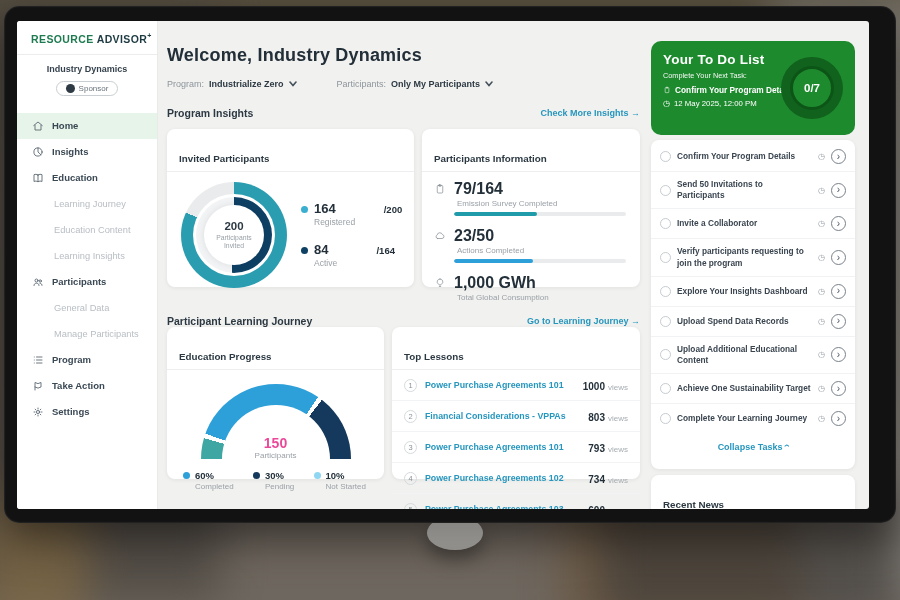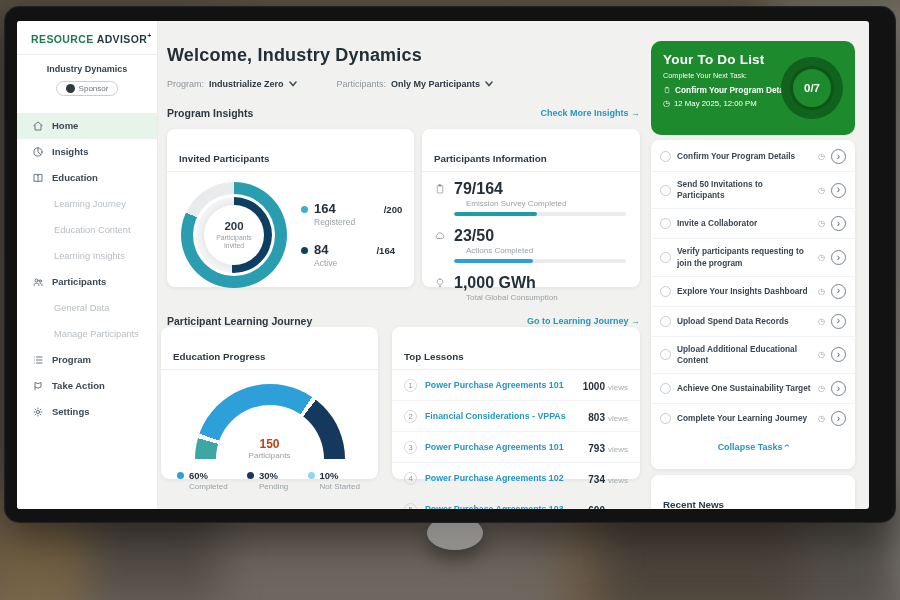--- a/index.html
+++ b/index.html
@@ -69,30 +69,30 @@
   .leg-val { font-size:13px; font-weight:bold; color:#23303A; line-height:1.05; }
   .leg-val .tot { font-size:9.5px;padding-left:48px; }
   .leg-lab { font-size:8.5px; color:#9AA1A7; margin-top:1px; }
 
   
   .pi-body { padding:8px 14px 0 12px; }
   .pi-row { display:flex; gap:8px; margin-bottom:11px; }
   .pi-row svg { width:12px; height:12px; stroke:#8A9197; fill:none; stroke-width:1.5; stroke-linecap:round; stroke-linejoin:round; margin-top:3px; }
   .pi-col { flex:1; }
   .pi-val { font-size:16px; font-weight:bold; color:#23303A; }
-  .pi-lab { font-size:8px; color:#9AA1A7; margin:1px 12px 4px; }
+  .pi-lab { font-size:8px; color:#9AA1A7; margin:1px 3px 4px; }
   .bar { height:4px; background:#E9EBEC; border-radius:3px; overflow:hidden; }
   .bar-fill { height:100%; border-radius:3px; }
 
   
   .gauge-wrap { position:relative; width:150px; height:76px; margin:14px auto 0; overflow:hidden; }
   .gauge { position:absolute; left:0; top:0; width:150px; height:150px; border-radius:50%; }
   .gauge-hole { position:absolute; left:21px; top:21px; width:108px; height:108px; border-radius:50%; background:#fff; }
   .gauge-center { position:absolute; left:0; right:0; bottom:0; text-align:center; }
-  .gauge-center .v { font-size:12px; font-weight:bold; color:#c2410c; }
+  .gauge-center .v { font-size:14px; font-weight:bold; color:#ec4899; }
   .gauge-center .l { font-size:8px; color:#9AA1A7; }
   .edu-legend { display:flex; justify-content:space-between; padding:10px 18px 0 16px; }
   .edu-li { display:flex; gap:5px; }
   .edu-li .leg-dot { margin-top:2px; }
   .edu-v { font-size:9.5px; font-weight:bold; color:#23303A; }
   .edu-l { font-size:8px; color:#9AA1A7; margin-top:1px; }
 
   
   .lesson-row { display:flex; align-items:center; gap:8px; padding:6px 12px; border-bottom:1px solid #F2F3F4; cursor:pointer; }
   .lesson-row:last-child { border-bottom:none; }
@@ -322,21 +322,21 @@
         </div>
       </div>
     </div>
   </div>
 
   <div class="sec-row" style="top:294px;">
     <span class="sec-title">Participant Learning Journey</span>
     <span class="teal-link"><span>Go to Learning Journey</span> <span>→</span></span>
   </div>
 
-  <div class="card" style="left:144px; top:306px; width:217px; height:152px;">
+  <div class="card" style="left:150px; top:306px; width:217px; height:152px;">
     <div class="card-title">Education Progress</div>
     <div class="gauge-wrap">
       <div class="gauge" style="background: conic-gradient(from 270deg, rgb(63, 167, 163) 0deg, rgb(63, 167, 163) 16.2deg, rgb(255, 255, 255) 16.2deg, rgb(255, 255, 255) 19.8deg, rgb(45, 159, 217) 19.8deg, rgb(45, 159, 217) 124.2deg, rgb(255, 255, 255) 124.2deg, rgb(255, 255, 255) 127.8deg, rgb(21, 57, 92) 127.8deg, rgb(21, 57, 92) 180deg, rgba(0, 0, 0, 0) 180deg, rgba(0, 0, 0, 0) 360deg);"></div>
       <div class="gauge-hole"></div>
       <div class="gauge-center">
         <div class="v">150</div>
         <div class="l">Participants</div>
       </div>
     </div>
     <div class="edu-legend">

